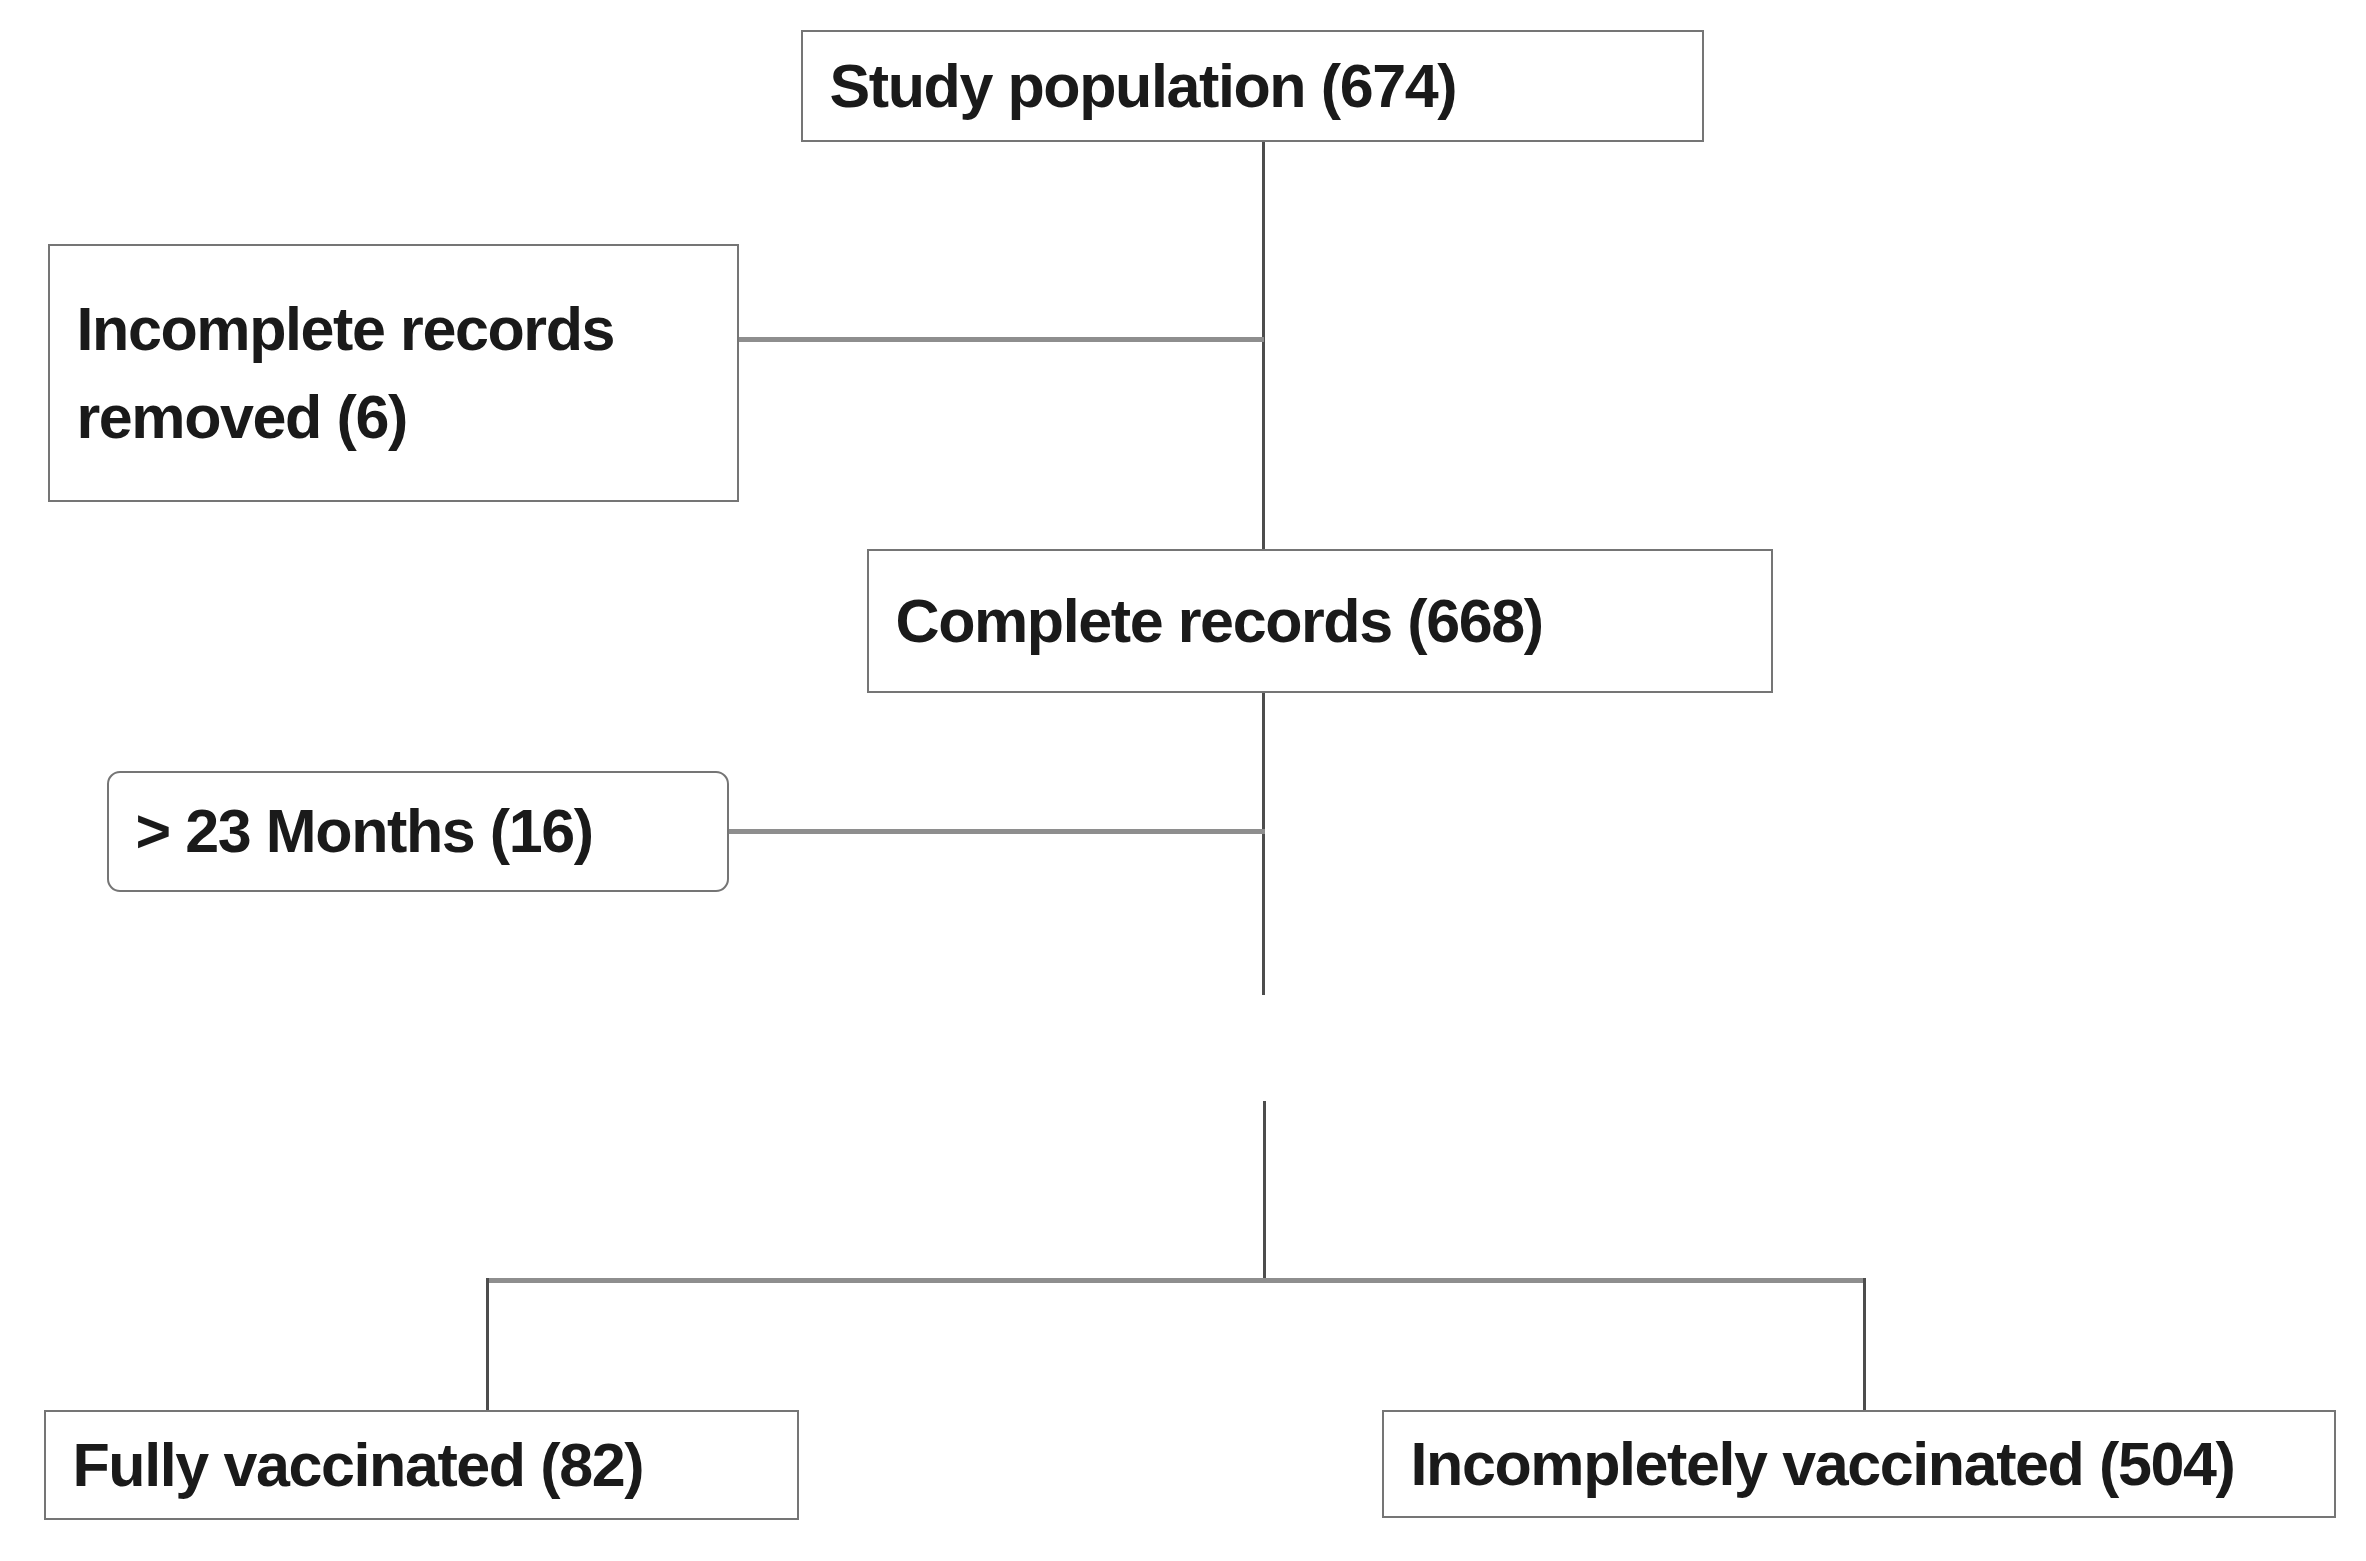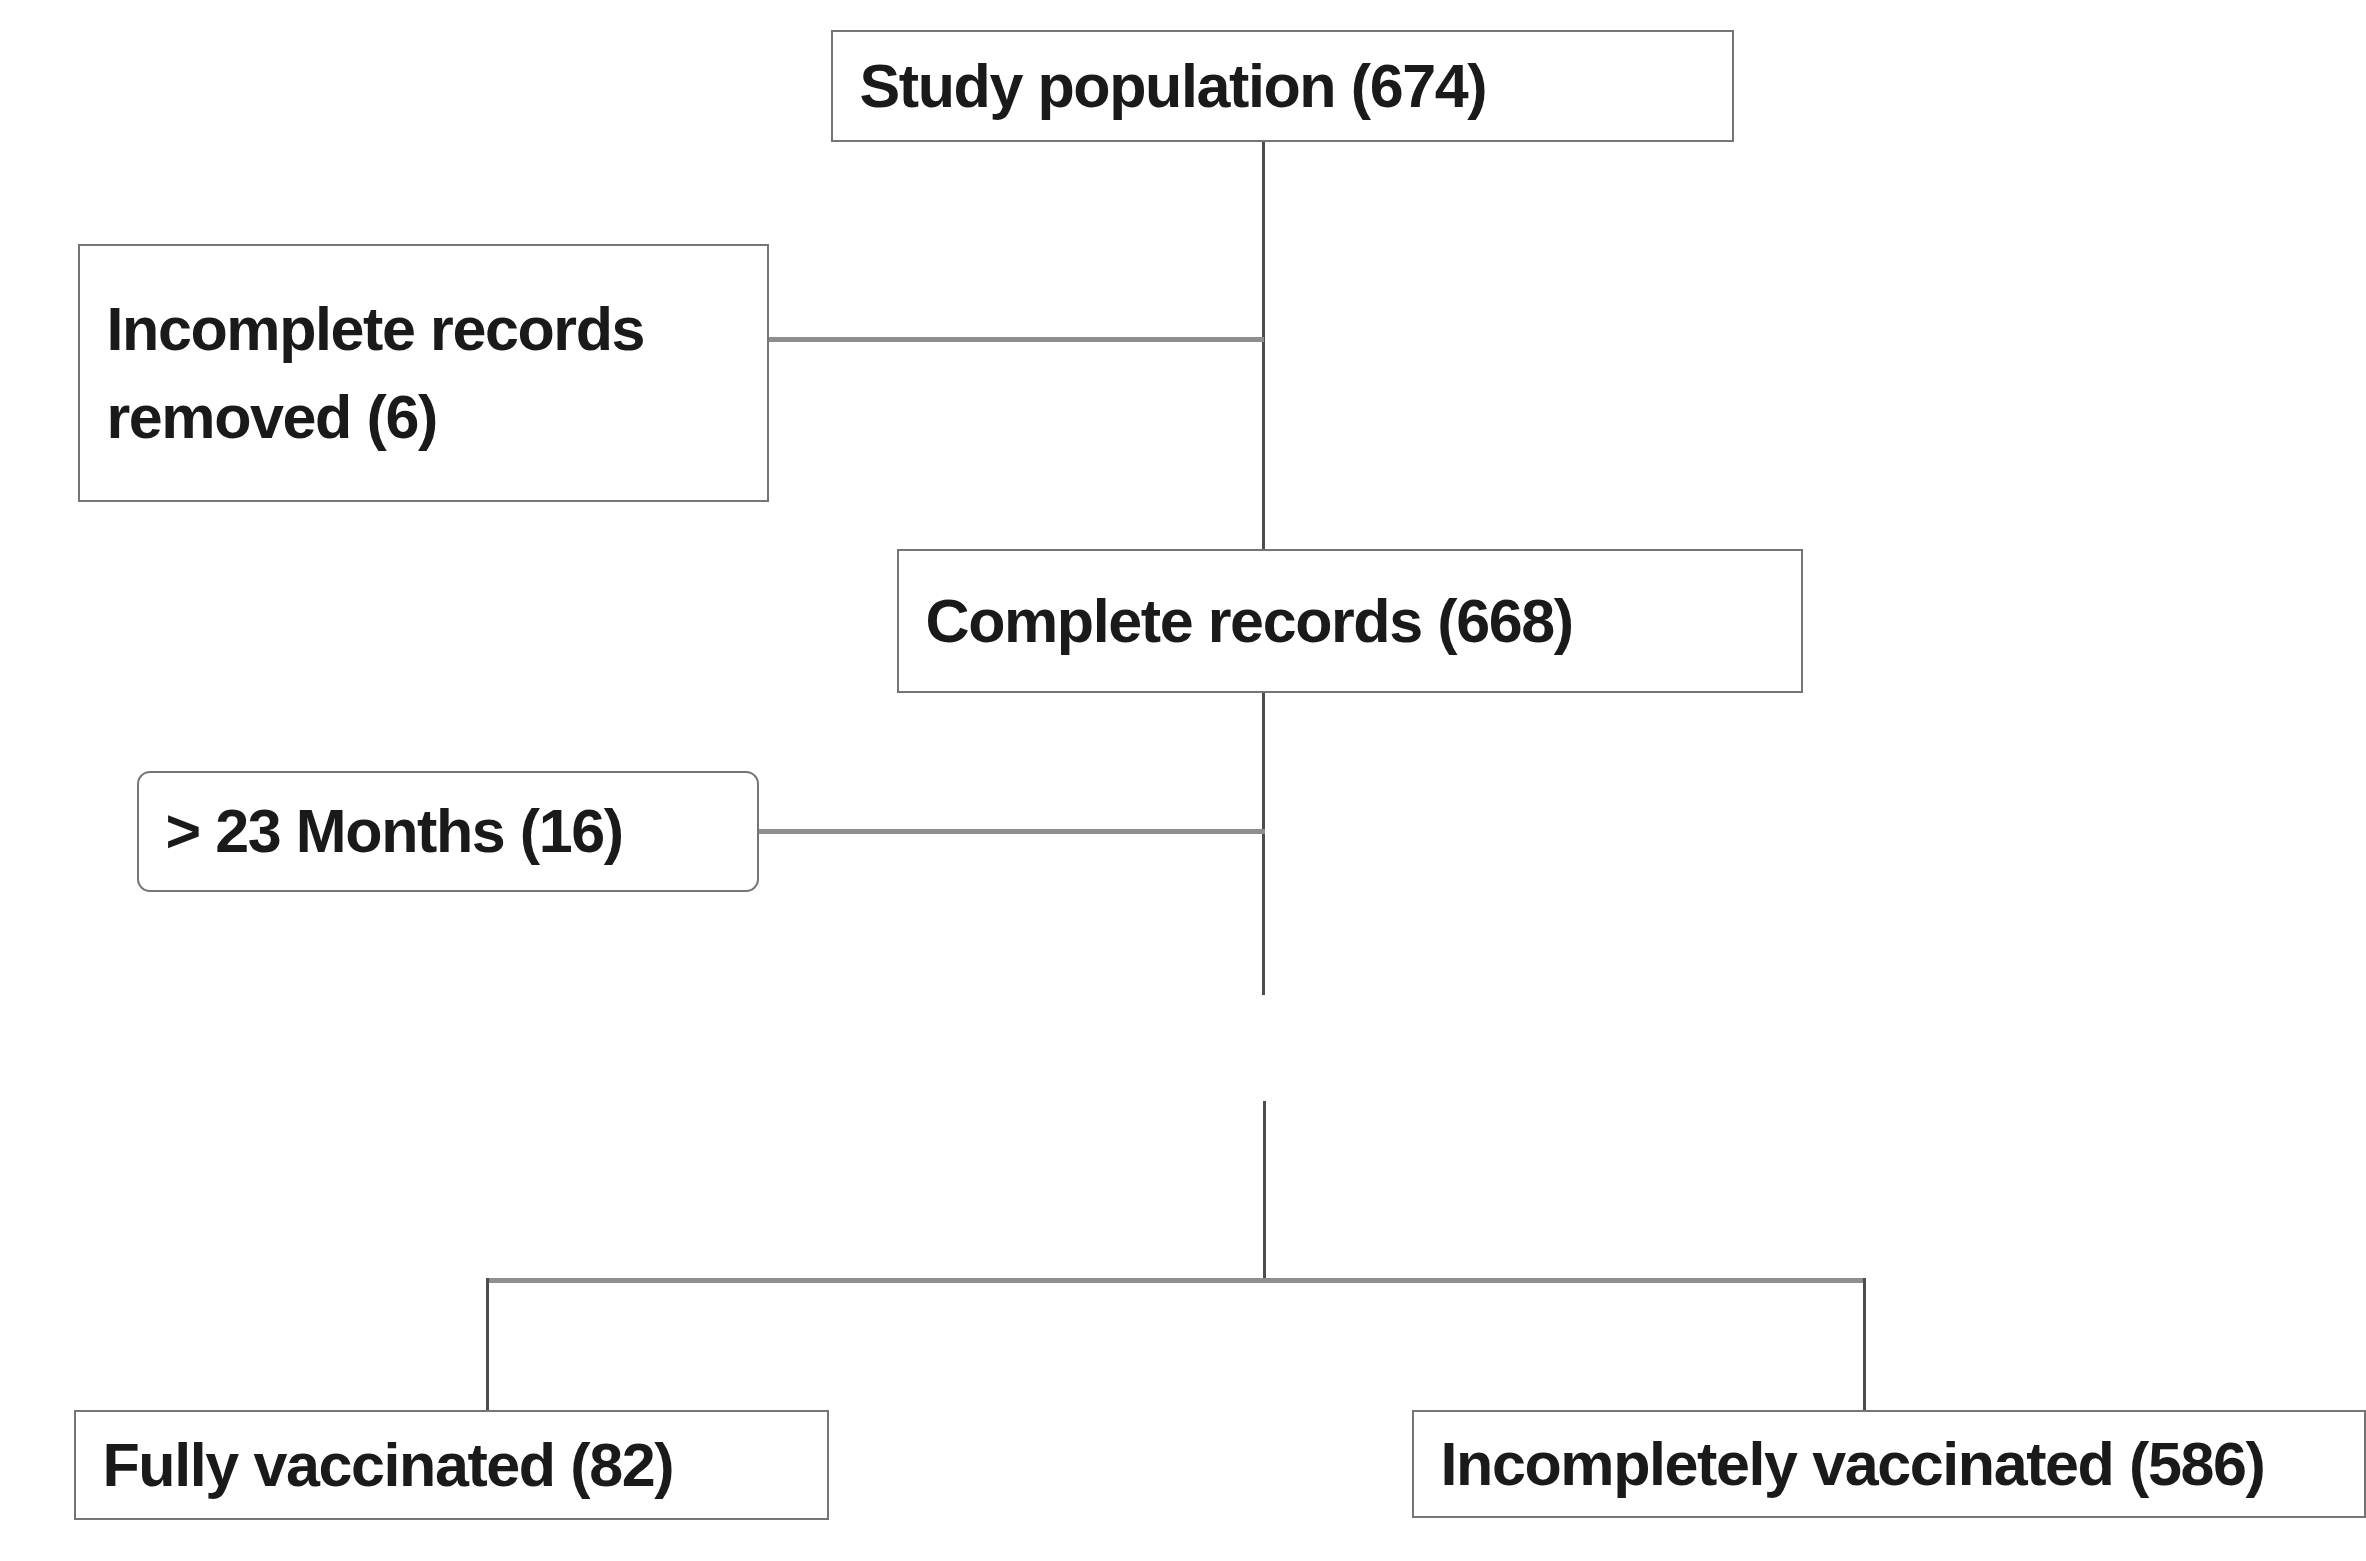--- a/index.html
+++ b/index.html
@@ -23,21 +23,20 @@
     display: flex;
     align-items: center;
     justify-content: flex-start;
     padding-left: 26.5px;
     padding-right: 10px;
     color: #1a1a1a;
     font-weight: bold;
     font-size: 61px;
     letter-spacing: -1.4px;
     line-height: 1.45;
-    margin-left: 30px;
   }
   .node.single { white-space: nowrap; }
   .edge {
     position: absolute;
     background: #4d4d4d;
   }
   .edge.h {
     background: #8e8e8e;
     height: 4.7px;
   }
@@ -93,17 +92,17 @@
   <div class="node single" id="n-gt23">
     <span>&gt; 23 Months (16)</span>
   </div>
 
 
   <div class="node single" id="n-fully">
     <span>Fully vaccinated (82)</span>
   </div>
 
   <div class="node single" id="n-incompletely">
-    <span>Incompletely vaccinated (586)</span>
+    <span>Incompletely vaccinated (504)</span>
   </div>
 
 </div>
 
 
 </body></html>

